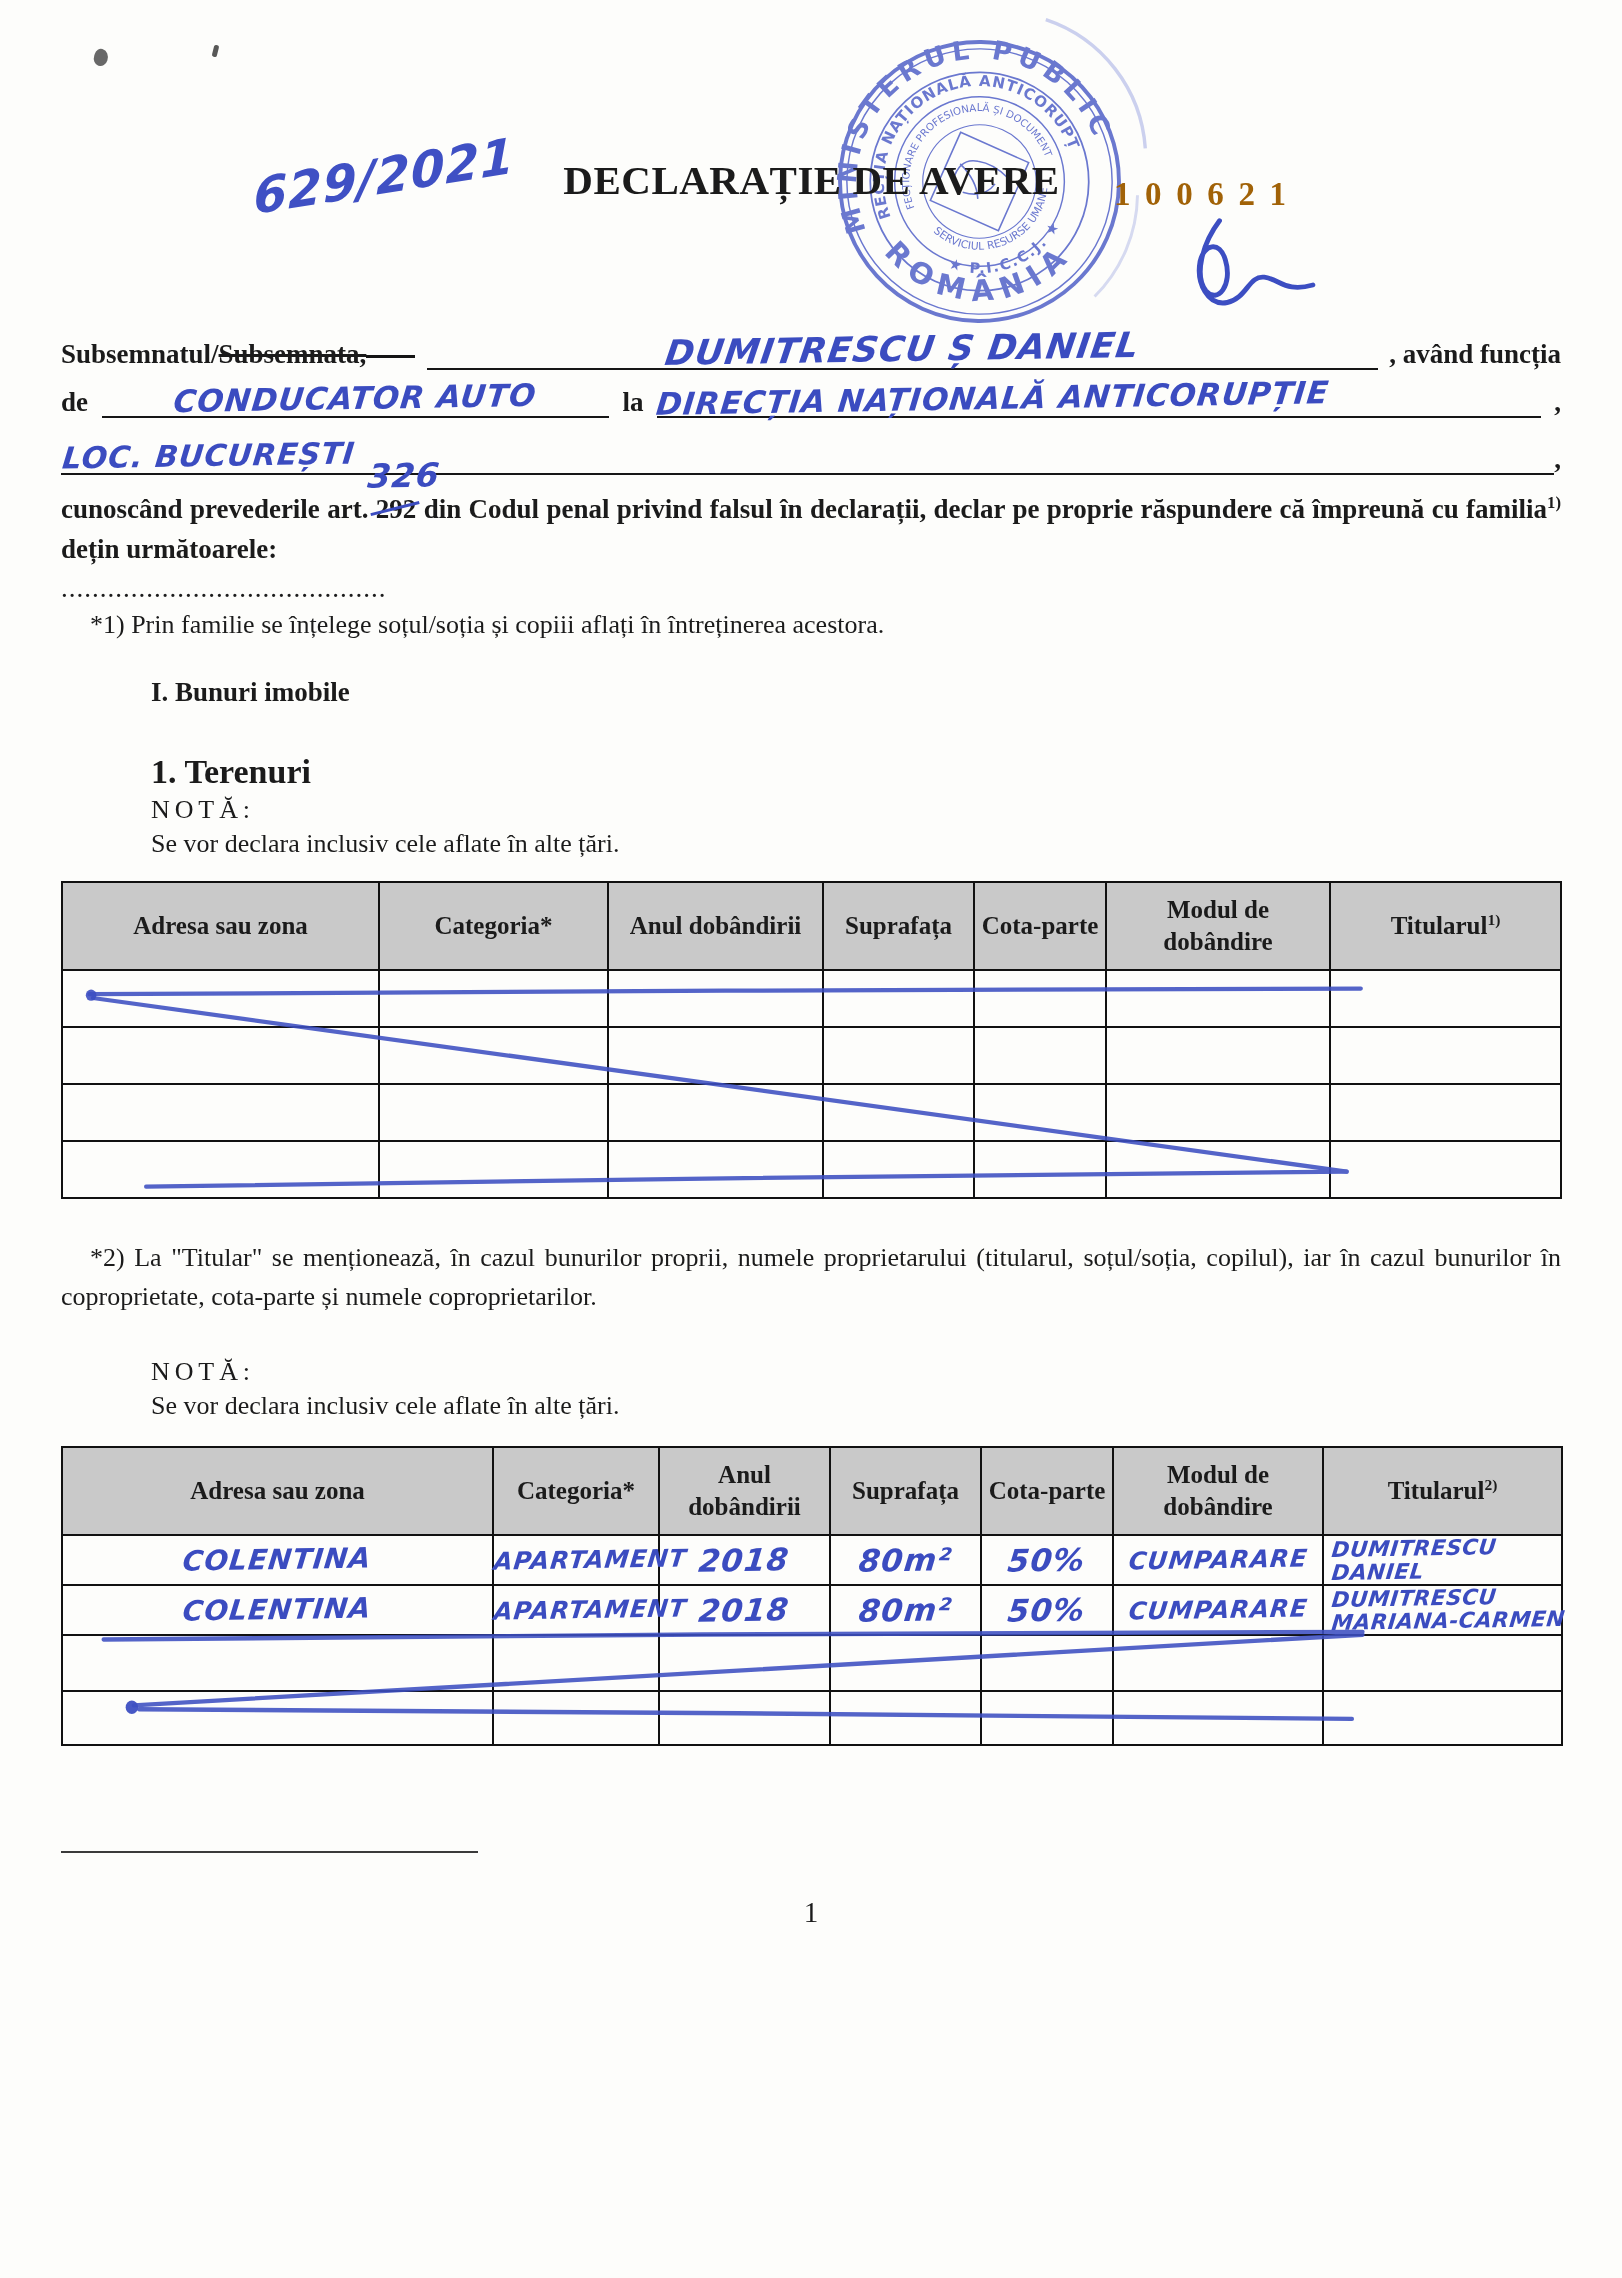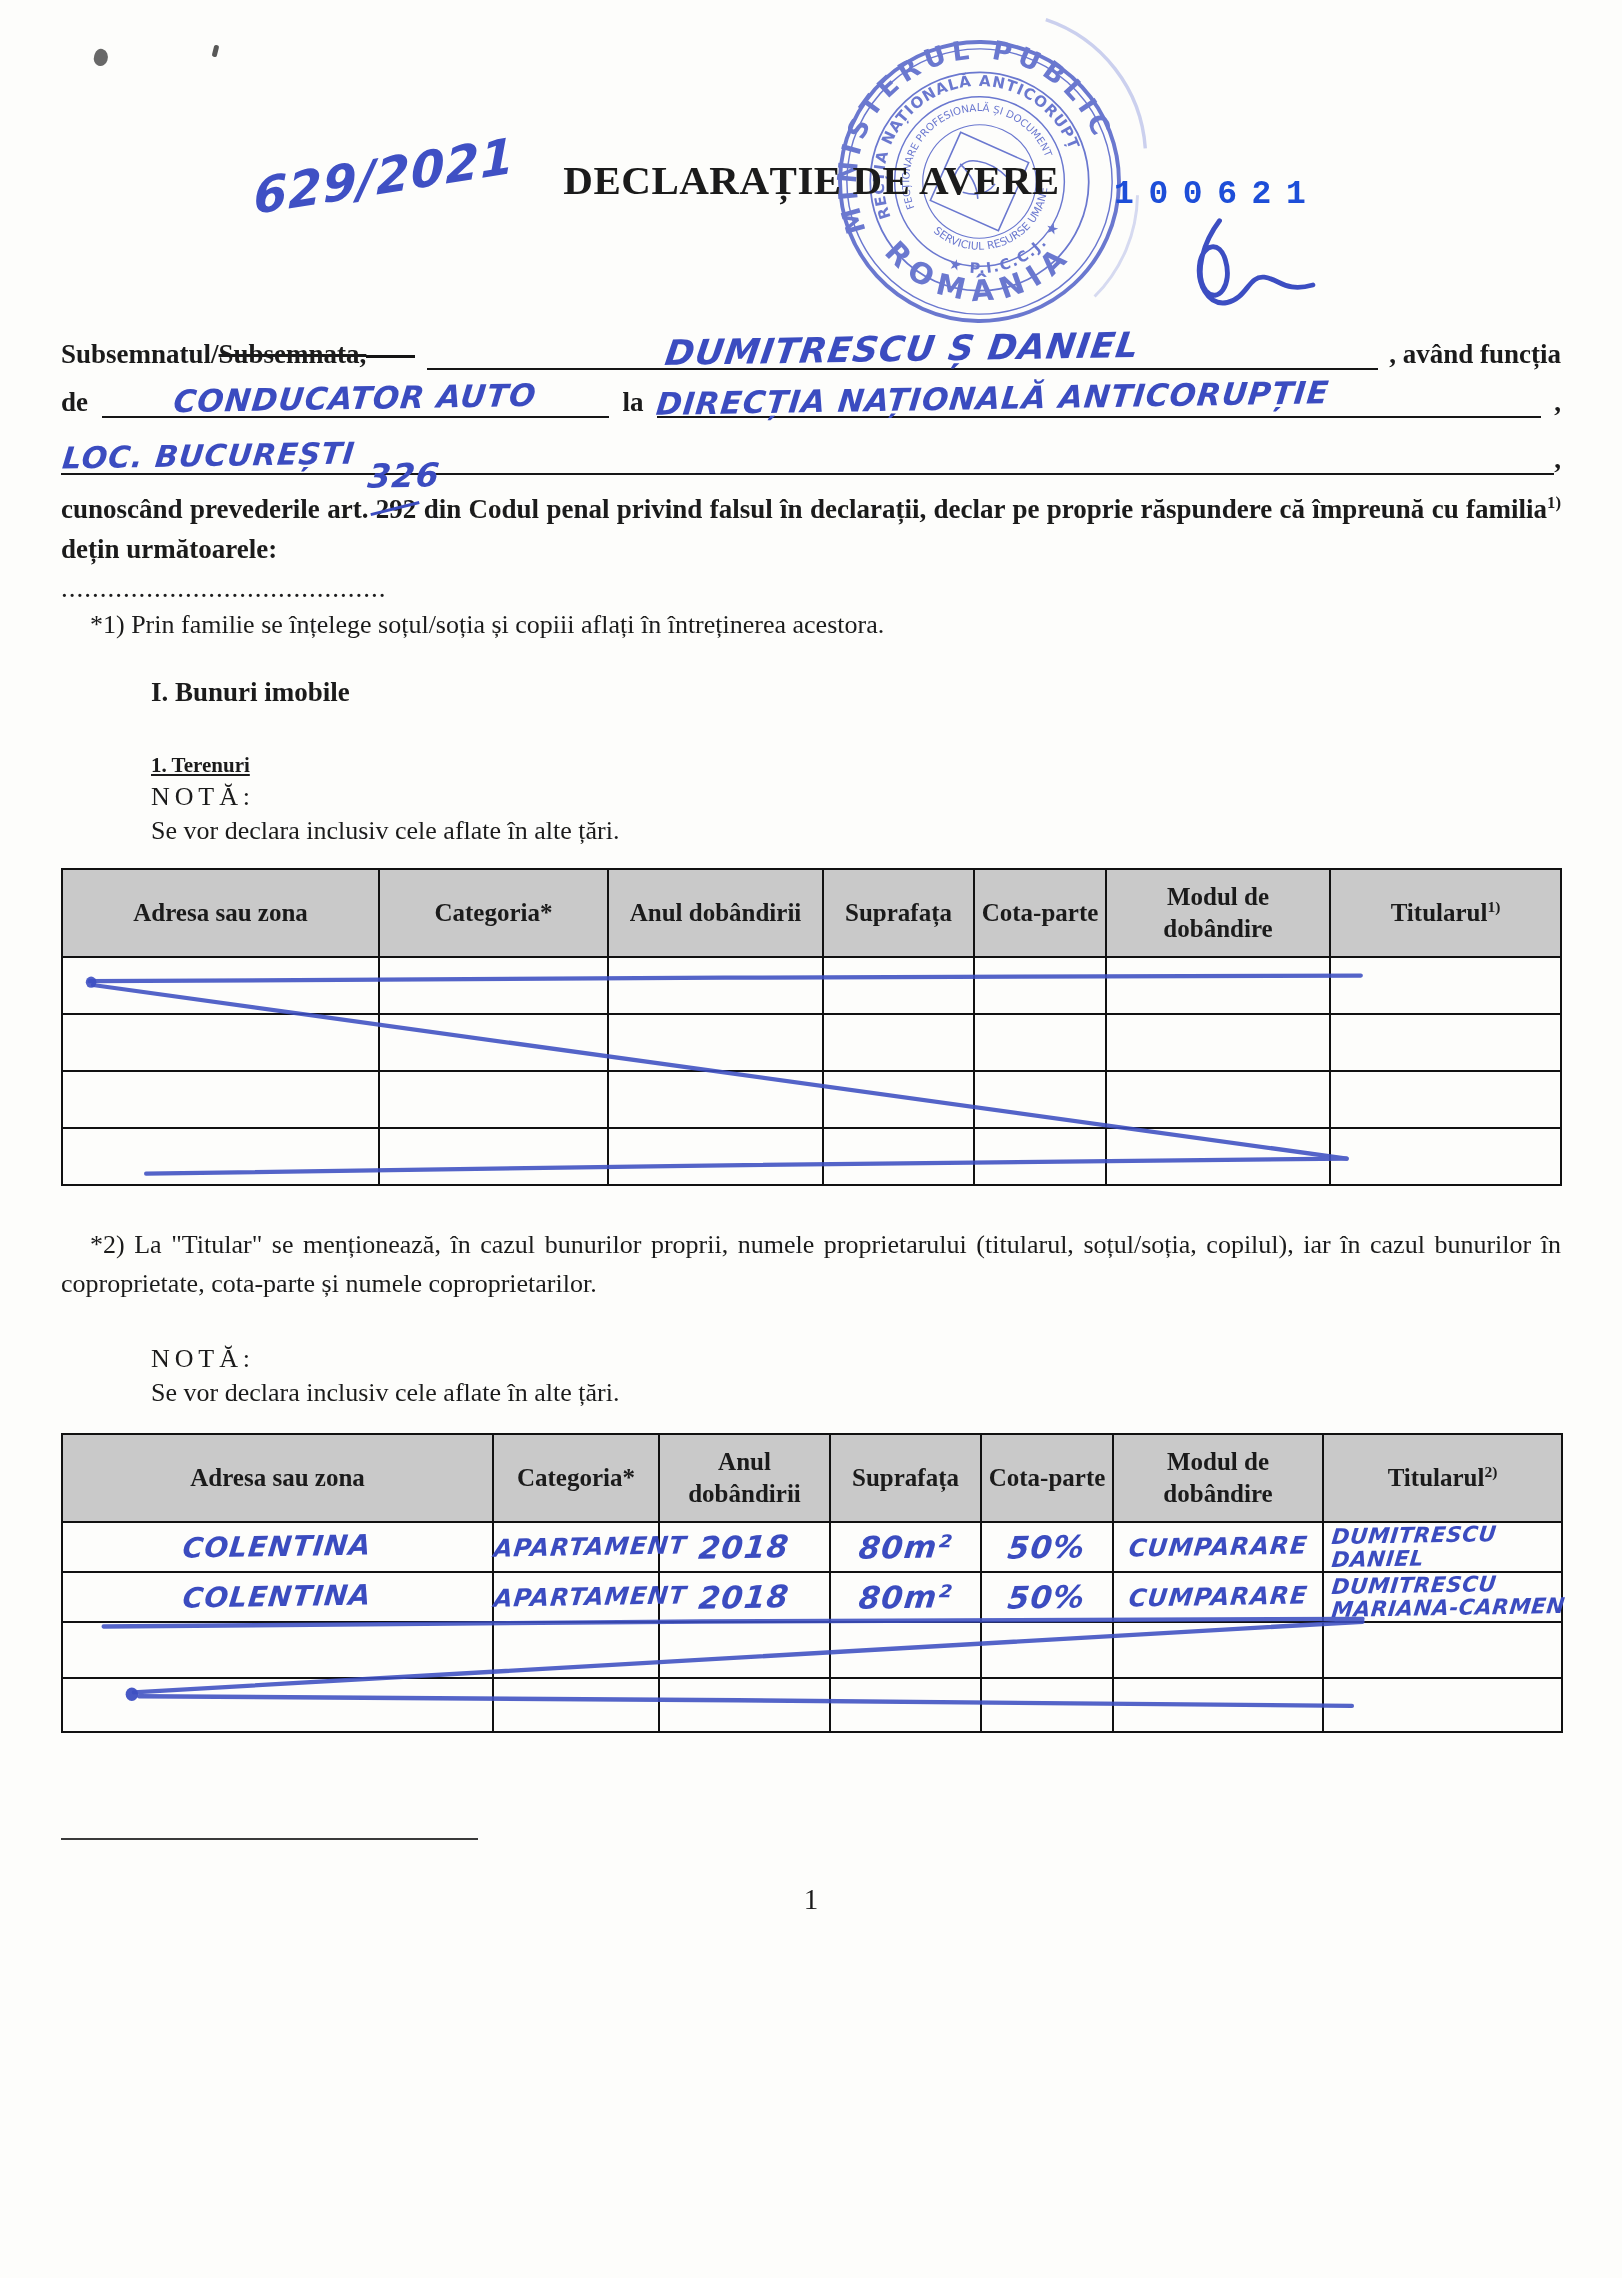--- a/index.html
+++ b/index.html
@@ -20,22 +20,22 @@
   .ink-mark1 { position:absolute; left:94px; top:49px; width:13.7px; height:16.6px;
     background:#4e4e4e; border-radius:45% 60% 50% 55%; transform:rotate(18deg); opacity:.85; }
   .ink-mark2 { position:absolute; left:213px; top:45px; width:4.9px; height:11.7px;
     background:#2e2e2e; border-radius:2px; transform:rotate(14deg); opacity:.8; }
   .registry { position:absolute; left:252px; top:148px; font-size:49px;
     transform:rotate(-9deg) skewX(-9deg); color:#3f50c4; }
   .doc-title { position:absolute; left:0; right:0; top:156px; text-align:center;
     font-size:41px; font-weight:bold; letter-spacing:0.5px; z-index:3; }
   .stamp-wrap { position:absolute; left:802px; top:3.9px; width:355px; height:355px; z-index:2; }
   .stamp-number { position:absolute; left:1114px; top:176px; z-index:3;
-    font-family:Liberation Mono, monospace; font-size:33px; font-weight:bold;
-    letter-spacing:14.6px; color:#1d4ed8;text-align:right; }
+    font-family:Liberation Serif, serif; font-size:33px; font-weight:bold;
+    letter-spacing:14.6px; color:#a16207;text-align:right; }
   .signature-wrap { position:absolute; left:1149px; top:213px; width:176px; height:107px; z-index:3; }
   
   .content { position:absolute; left:61px; top:322px; width:1500px; }
   .line { display:flex; align-items:flex-end; font-size:27px; height:48px; }
   .line .b { white-space:pre; }
   .fill { border-bottom:2.9px solid #161616; display:inline-block; }
   .grow { flex:1; }
   .struck { text-decoration:line-through; text-decoration-thickness:3.4px; }
   .strike-tail { width:49px; border-top:3.9px solid #141414; align-self:center; margin-top:21.5px; }
   .name-field { text-align:center; margin:0 11.7px; }
@@ -48,21 +48,21 @@
   .dom-field { padding-left:2px; }
   .dom-field .hw { font-size:30px; margin-bottom:-2.9px; }
   .legal { font-size:27px; font-weight:bold; line-height:1.5; text-align:justify; margin-top:13.7px; }
   .art { position:relative; white-space:nowrap; }
   .art::after { content:""; position:absolute; left:-5.9px; right:-3.9px; top:46%;
     border-top:3.4px solid #3b4cc0; transform:rotate(-14deg); }
   .art-hw { position:absolute; left:-7.8px; top:-43px; font-size:33px; }
   .dots { font-size:27px; letter-spacing:1px; margin-top:3.9px; }
   .fnote { font-size:26px; margin-top:5.9px; text-indent:29px; text-align:justify; }
   .h-sec { font-size:27px; font-weight:bold; margin:37px 0 0 90px; }
-  .h-sub { font-size:21px; font-weight:bold; margin:45px 0 0 90px;text-decoration:underline; }
+  .h-sub { font-size:34px; font-weight:bold; margin:45px 0 0 90px; }
   .nota { font-size:26px; letter-spacing:4.9px; margin:3.9px 0 0 90px; }
   .nota-txt { font-size:26px; margin:3.9px 0 0 90px; }
   
   .twrap { position:relative; width:1361px; margin-top:21.5px; }
   table { border-collapse:collapse; width:1499px; table-layout:fixed; }
   th, td { border:2px solid #111; }
   table { border:2.9px solid #111; }
   th { background:#c9c9c9; font-size:25px; font-weight:bold; height:88px;
        line-height:1.25; padding:2px 5.9px; }
   td { height:57px; vertical-align:middle; text-align:center; overflow:visible; }

